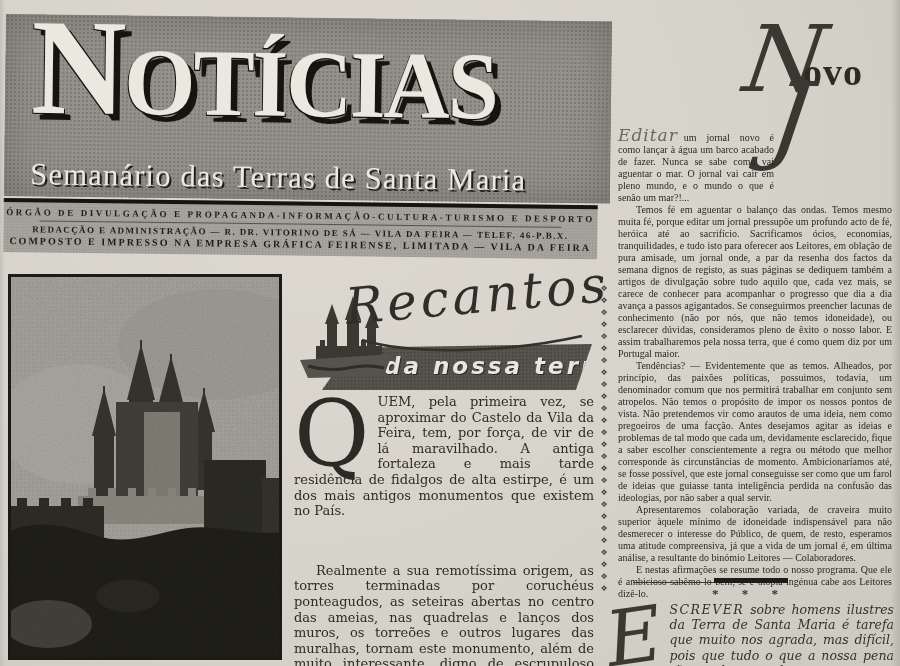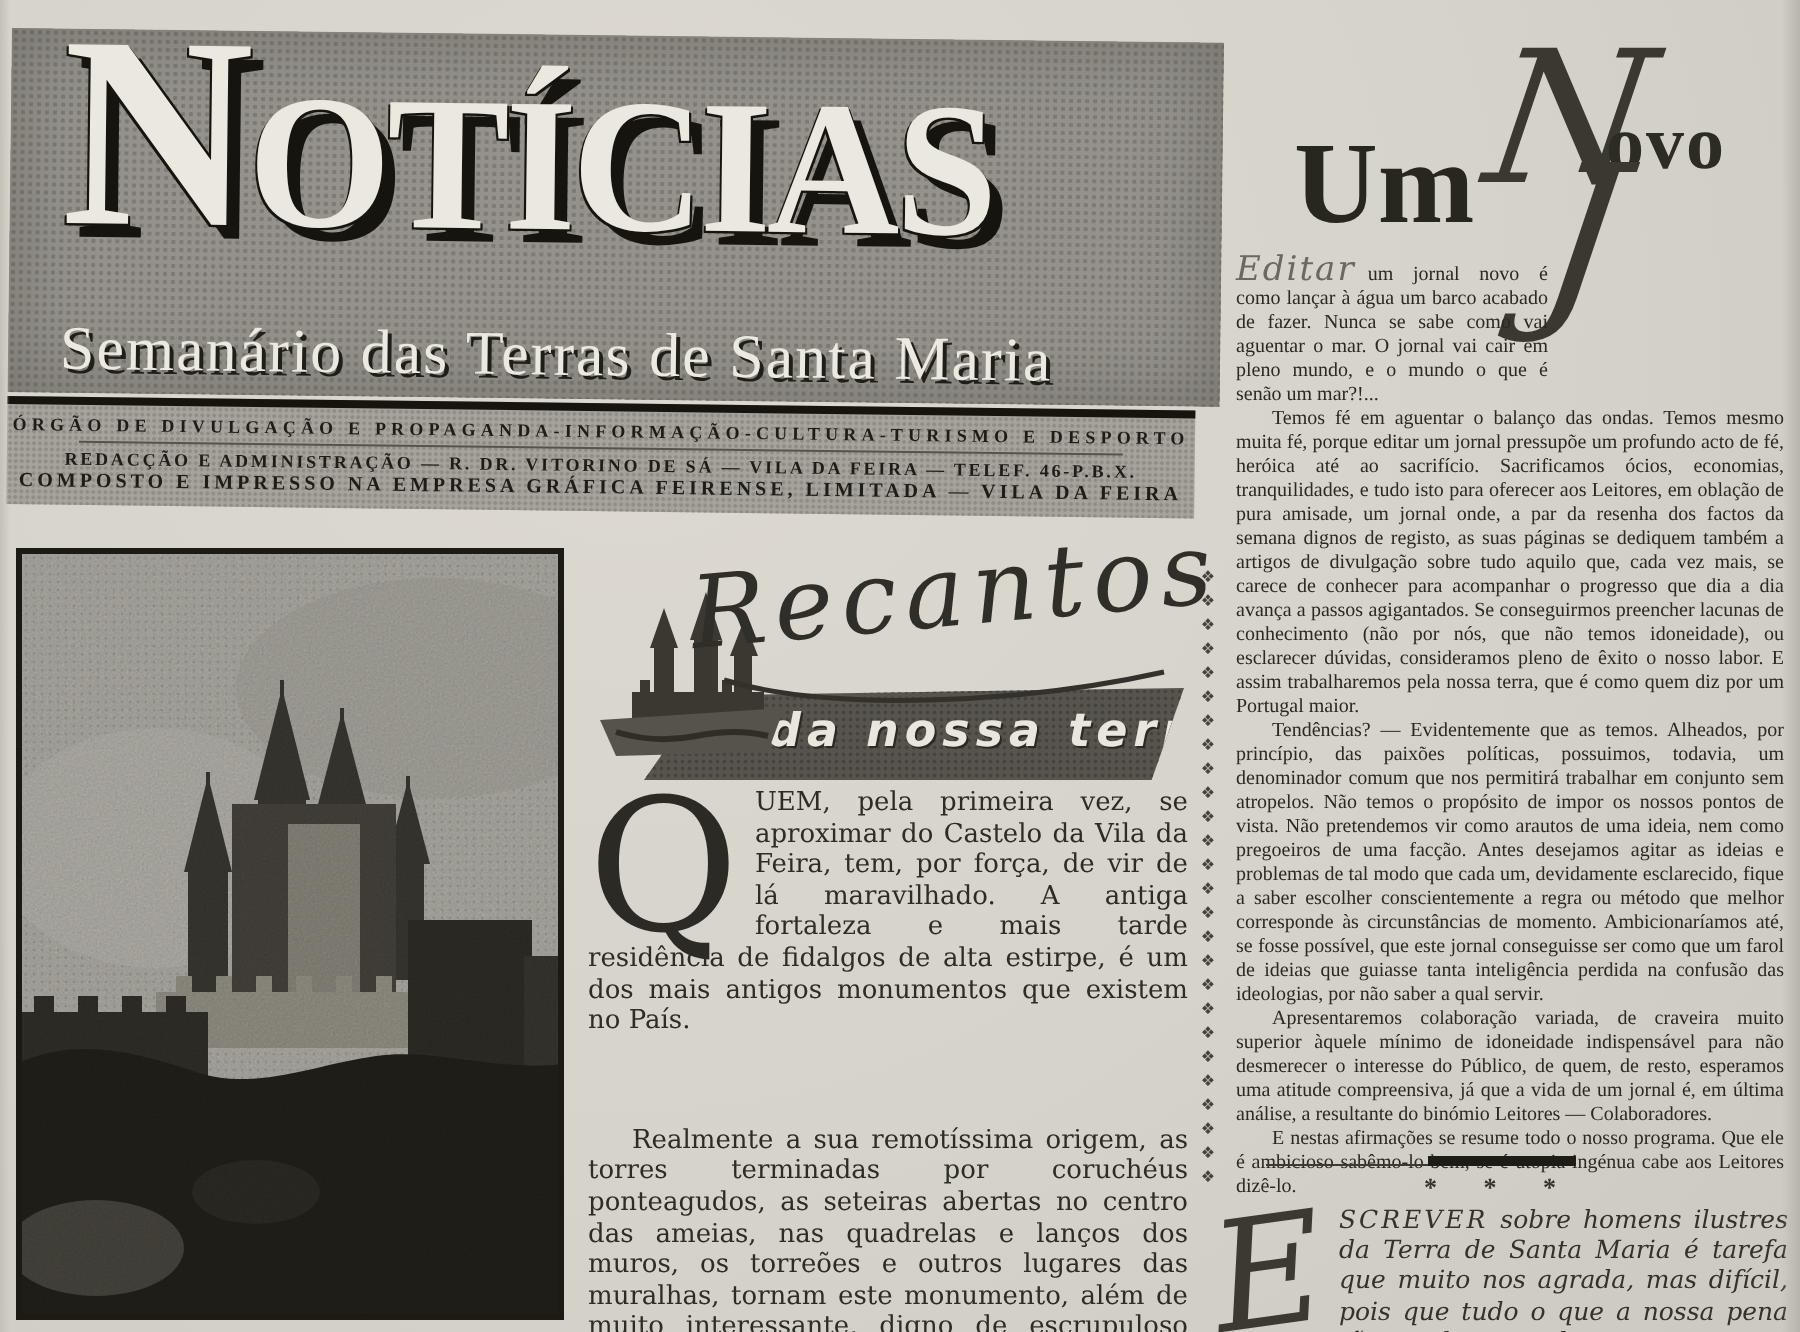--- a/index.html
+++ b/index.html
@@ -253,21 +253,20 @@
 ❖
 ❖
 ❖
 ❖
 ❖
 ❖
 ❖
 ❖</div>
 
 <div class="editorial-headline">
-  <span class="headline-um">Um</span>
   <span class="headline-novo-initial">N</span>
   <span class="headline-novo-rest">ovo</span>
   <span class="headline-jornal-initial">J</span>
 </div>
 
 <div class="editorial-body">
   <p><span class="headline-spacer"></span><span class="editorial-lead-word">Editar</span><span>um jornal novo é como lançar à água um barco acabado de fazer. Nunca se sabe como vai aguentar o mar. O jornal vai cair em pleno mundo, e o mundo o que é senão um mar?!...</span></p>
   <p class="indent">Temos fé em aguentar o balanço das ondas. Temos mesmo muita fé, porque editar um jornal pressupõe um profundo acto de fé, heróica até ao sacrifício. Sacrificamos ócios, economias, tranquilidades, e tudo isto para oferecer aos Leitores, em oblação de pura amisade, um jornal onde, a par da resenha dos factos da semana dignos de registo, as suas páginas se dediquem também a artigos de divulgação sobre tudo aquilo que, cada vez mais, se carece de conhecer para acompanhar o progresso que dia a dia avança a passos agigantados. Se conseguirmos preencher lacunas de conhecimento (não por nós, que não temos idoneidade), ou esclarecer dúvidas, consideramos pleno de êxito o nosso labor. E assim trabalharemos pela nossa terra, que é como quem diz por um Portugal maior.</p>
   <p class="indent"><span class="tendencias-lead">Tendências?</span><span> — Evidentemente que as temos. Alheados, por princípio, das paixões políticas, possuimos, todavia, um denominador comum que nos permitirá trabalhar em conjunto sem atropelos. Não temos o propósito de impor os nossos pontos de vista. Não pretendemos vir como arautos de uma ideia, nem como pregoeiros de uma facção. Antes desejamos agitar as ideias e problemas de tal modo que cada um, devidamente esclarecido, fique a saber escolher conscientemente a regra ou método que melhor corresponde às circunstâncias de momento. Ambicionaríamos até, se fosse possível, que este jornal conseguisse ser como que um farol de ideias que guiasse tanta inteligência perdida na confusão das ideologias, por não saber a qual servir.</span></p>
   <p class="indent">Apresentaremos colaboração variada, de craveira muito superior àquele mínimo de idoneidade indispensável para não desmerecer o interesse do Público, de quem, de resto, esperamos uma atitude compreensiva, já que a vida de um jornal é, em última análise, a resultante do binómio Leitores — Colaboradores.</p>

